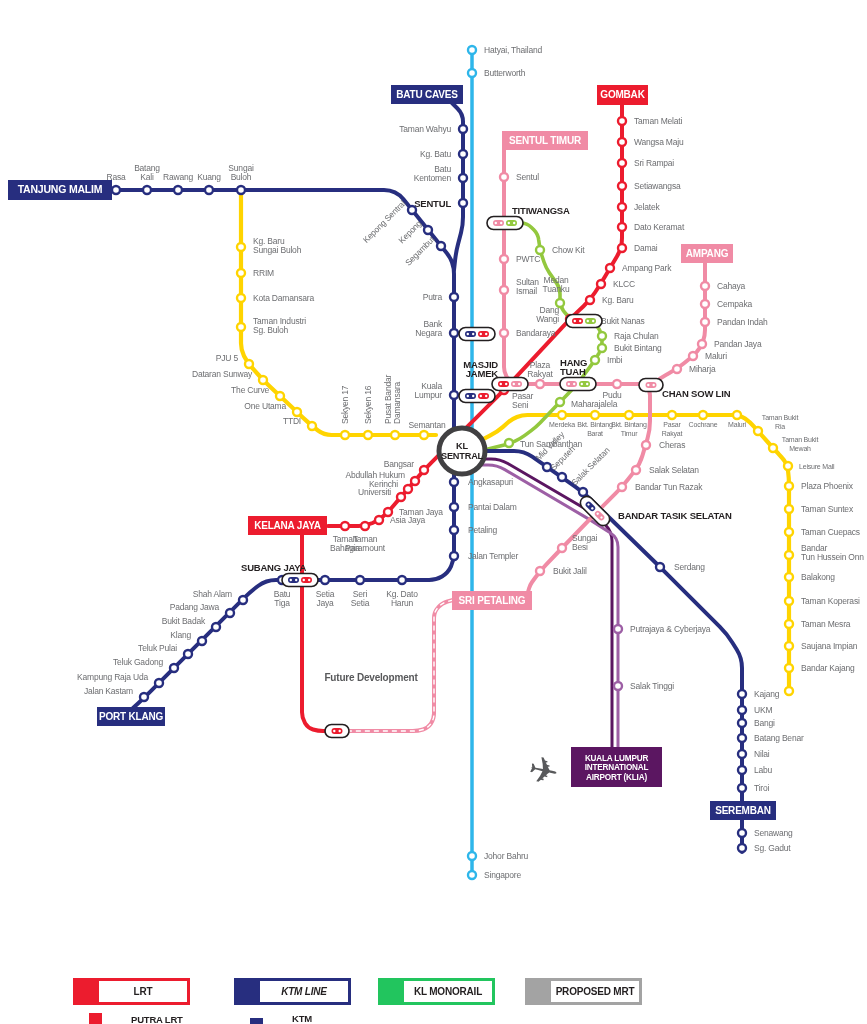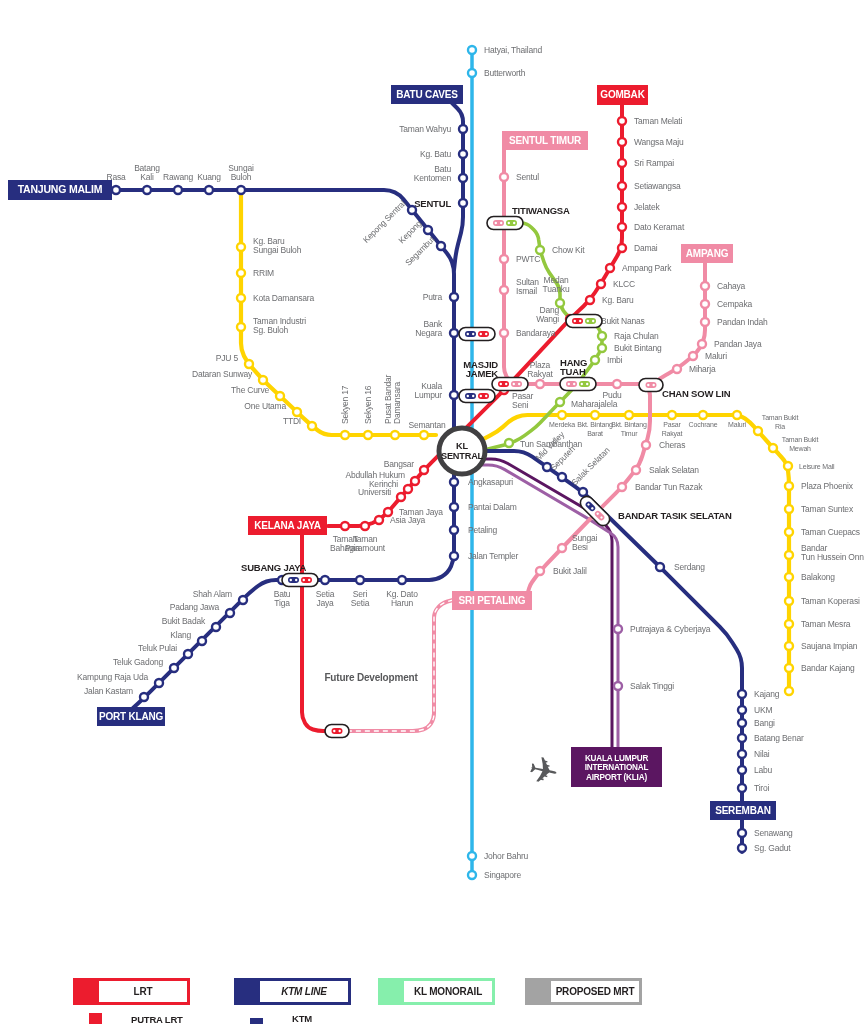--- a/index.html
+++ b/index.html
@@ -451,21 +451,21 @@
       <div class="lg-item">
         <span class="sq" style="background: rgb(39, 46, 127);"></span>
         <span>KTM SENTRAL</span>
       </div>
       <div class="lg-item">
         <span class="sq" style="background: rgb(46, 182, 234);"></span>
         <span>KTM MONORAIL</span>
       </div>
     </div>
     <div class="lg">
-      <div class="lg-head" style="background: #86efac;">
+      <div class="lg-head" style="background: #22c55e;">
         <div class="lg-plate">KL MONORAIL</div>
       </div>
     </div>
     <div class="lg">
       <div class="lg-head" style="background: #a3a3a3;">
         <div class="lg-plate">PROPOSED MRT</div>
       </div>
     </div>
   </div>
 </div>

